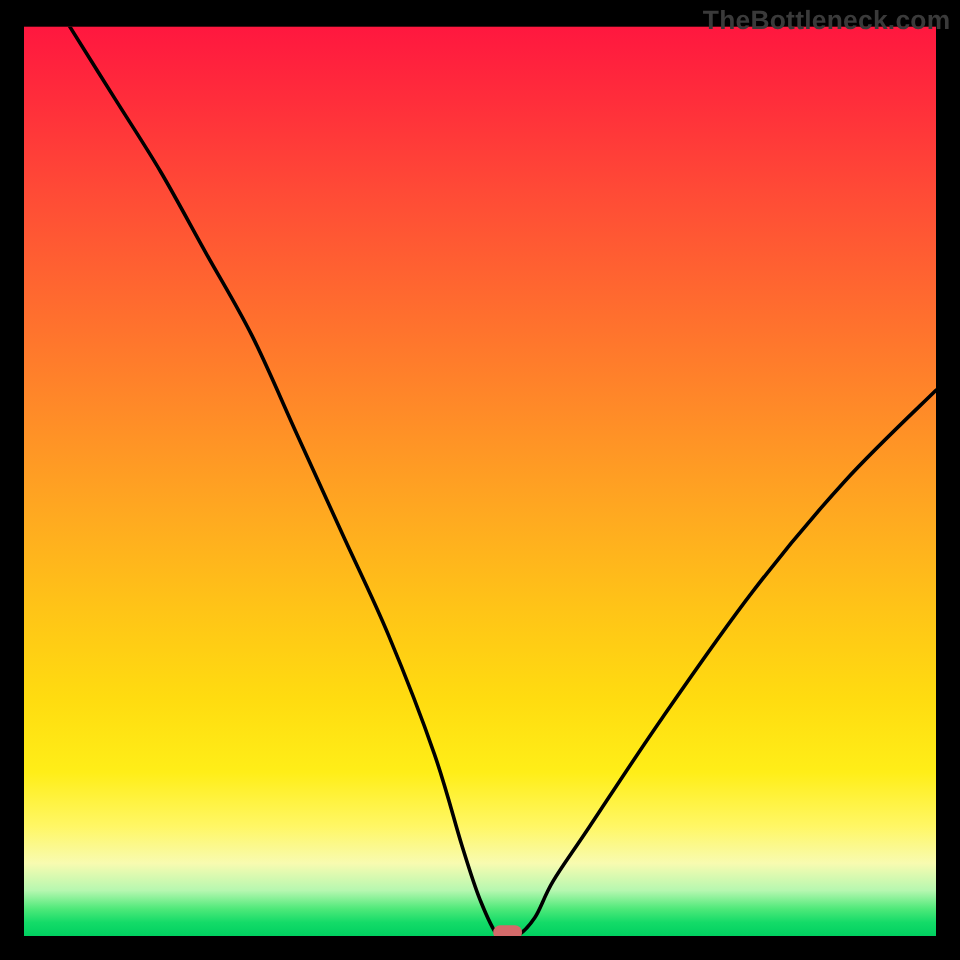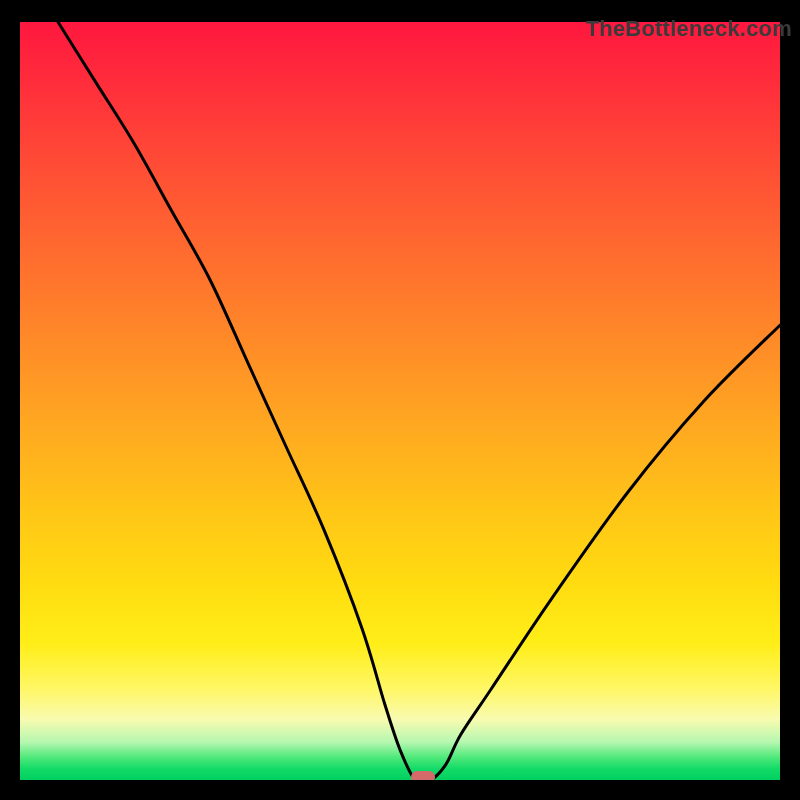--- a/index.html
+++ b/index.html
@@ -12,21 +12,21 @@
     font-family: Arial, Helvetica, sans-serif;
   }
   .frame {
     position: relative;
     width: 800px;
     height: 800px;
     background: #000;
   }
   .watermark {
     position: absolute;
-    top: 16px;
+    top: 4px;
     right: 8px;
     color: #3a3a3a;
     font-size: 22px;
     font-weight: 600;
     letter-spacing: 0.2px;
     z-index: 10;
     user-select: none;
   }
   .plot-area {
     position: absolute;

